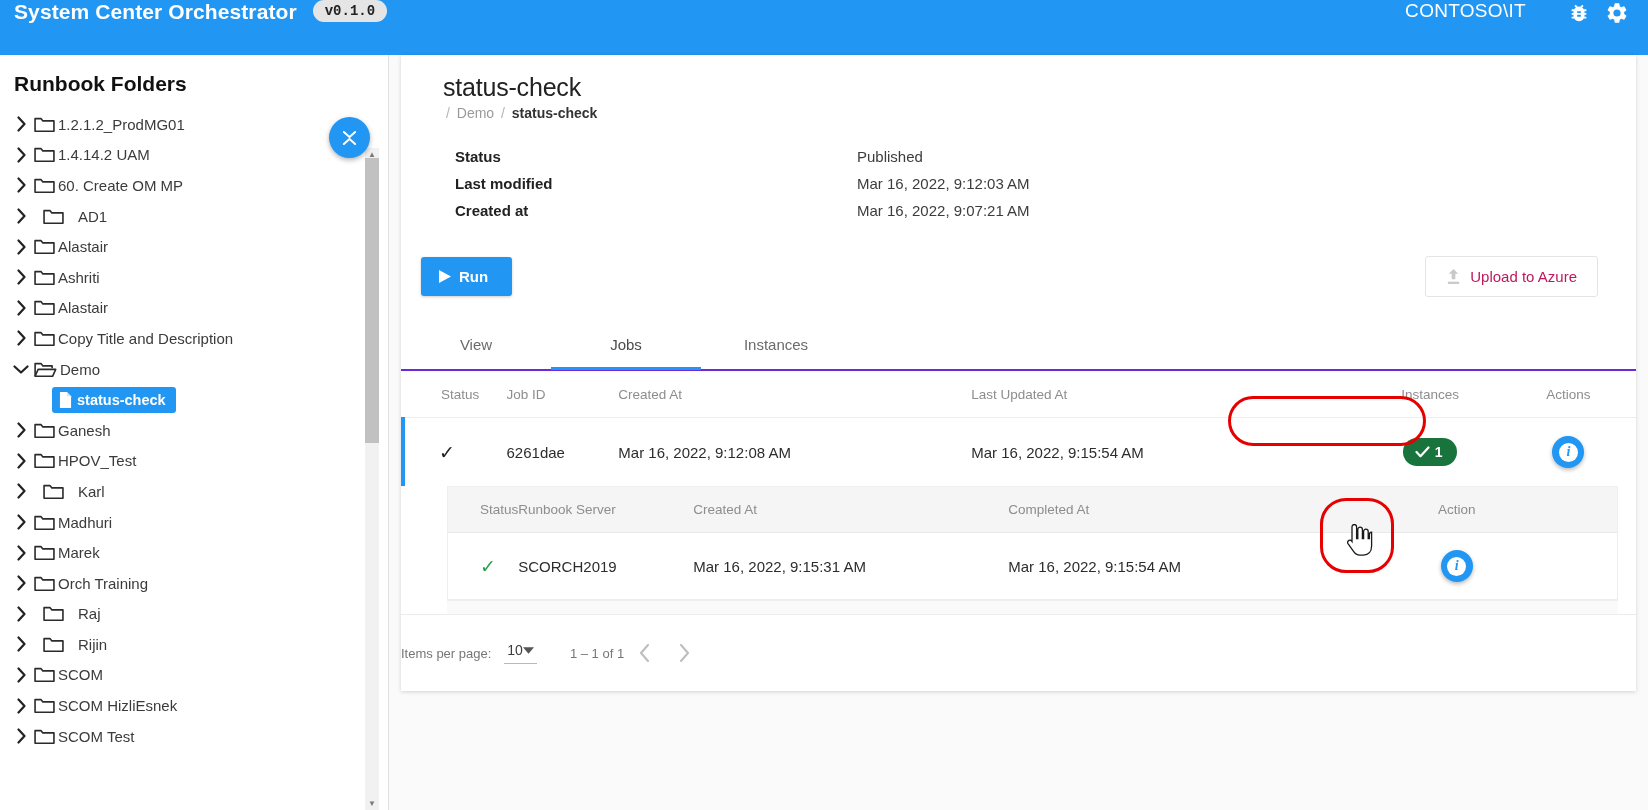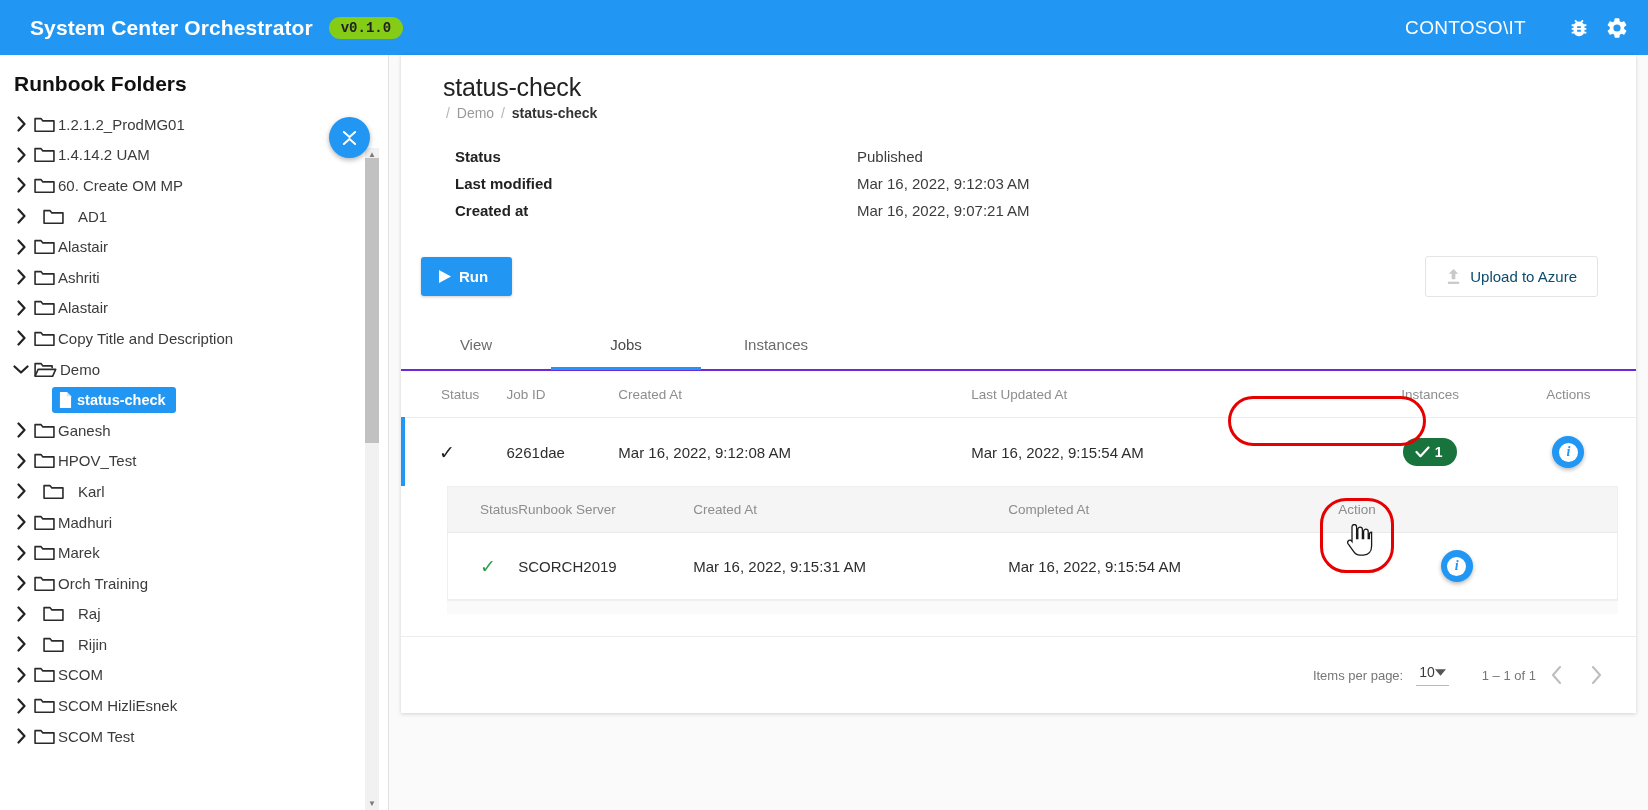--- a/index.html
+++ b/index.html
@@ -6,26 +6,26 @@
   html, body {
     width: 1648px; height: 810px;
     font-family: "Liberation Sans", sans-serif;
     background: #ffffff; overflow: hidden;
   }
   #app { position: relative; width: 1648px; height: 810px; }
 
   
   .topbar {
     position: absolute; top: 0; left: 0; width: 1648px; height: 55px;
-    background: #2196f3; display: flex; align-items: center;
-    padding: 0 18px 0 30px; color: #fff;
+    background: #2196f3; display: flex; align-items: flex-start;
+    padding: 0 18px 0 14px; color: #fff;
   }
   .app-title { font-size: 21px; font-weight: bold; letter-spacing: .1px; }
   .version-badge {
-    margin-left: 16px; background: #84cc16; color: #222;
+    margin-left: 16px; background: #e5e5e5; color: #222;
     font-family: "Liberation Mono", monospace; font-size: 14px; font-weight: bold;
     border-radius: 12px; padding: 4px 12px 4px 12px; line-height: 1;
   }
   .topbar-spacer { flex: 1; }
   .user-name { font-size: 19px; letter-spacing: .3px; margin-right: 28px; }
   .topicon { width: 26px; height: 26px; margin-left: 12px; display: inline-flex;
              align-items: center; justify-content: center; cursor: pointer; }
   .topicon svg { display: block; }
 
   
@@ -107,21 +107,21 @@
     margin-top: 32px; padding: 0 38px 18px 20px;
     display: flex; align-items: center; justify-content: space-between;
   }
   .run-btn {
     background: #2196f3; color: #fff; border: none; border-radius: 3px;
     font-size: 15px; font-weight: bold; padding: 11px 24px 11px 18px;
     display: inline-flex; align-items: center; gap: 8px; cursor: pointer;
     box-shadow: 0 1px 3px rgba(0,0,0,.2);
   }
   .upload-btn {
-    background: #fff; color: #0c4a6e; border: 1px solid #e4e4e4; border-radius: 3px;
+    background: #fff; color: #be185d; border: 1px solid #e4e4e4; border-radius: 3px;
     font-size: 15px; padding: 11px 20px; display: inline-flex; align-items: center;
     gap: 9px; cursor: default;
   }
 
   
   .tabs { display: flex; border-bottom: 2px solid #6d28d9; margin-top: 6px; }
   .tab {
     width: 150px; text-align: center; font-size: 15px; color: #6b6b6b;
     padding: 15px 0 14px 0; cursor: pointer; border-bottom: 3px solid transparent;
     margin-bottom: -1px;
@@ -161,22 +161,22 @@
   .sub-wrap { padding: 0 18px 0 46px; background: #fff; }
   .sub-table { background: #fff; border: 1px solid #eeeeee; }
   .sub-th th {
     background: #f5f5f5; font-size: 13.5px; color: #8d8d8d; font-weight: normal;
     text-align: left; padding: 15px 0 15px 0; border-bottom: 1px solid #eaeaea;
   }
   .sub-row td { font-size: 15px; color: #2d2d2d; padding: 17px 0; background: #fff; }
   .sub-foot { height: 14px; background: #fafafa; border-top: 1px solid #efefef; }
 
   .paginator {
-    display: flex; align-items: center; justify-content: flex-end;
-    padding: 18px 20px 18px 0; border-top: 1px solid #ececec; margin-top: 22px;
+    display: flex; align-items: center; 
+    padding: 18px 20px 18px 0; border-top: 1px solid #ececec; 
   }
   .pg-label { font-size: 13px; color: #767676; }
   .pg-select {
     margin-left: 13px; border-bottom: 1px solid #b9b9b9; display: inline-flex;
     align-items: center; padding: 0 3px 5px 3px; cursor: pointer;
   }
   .pg-select span { font-size: 14px; color: #3c3c3c; }
   .pg-range { margin-left: 33px; font-size: 13px; color: #767676; }
   .pg-arrow {
     width: 40px; height: 40px; display: inline-flex; align-items: center;
@@ -589,21 +589,21 @@
       </table>
 
       <div class="sub-wrap">
         <table class="sub-table">
           <thead>
             <tr class="sub-th" id="sub-head">
                 <th style="width: 64px; padding-left: 32px;">Status</th>
                 <th style="width: 175px;">Runbook Server</th>
                 <th style="width: 315px;">Created At</th>
                 <th style="width: 330px;">Completed At</th>
-                <th style="padding-right: 42px;">Action</th>
+                <th style="text-align: center; padding-right: 42px;">Action</th>
               </tr>
           </thead>
           <tbody>
             <tr class="sub-row">
               <td style="width:64px;padding-left:32px">
                 <span class="chk green">✓</span>
               </td>
               <td style="width:175px">SCORCH2019</td>
               <td style="width:315px">Mar 16, 2022, 9:15:31 AM</td>
               <td style="width:330px">Mar 16, 2022, 9:15:54 AM</td>

